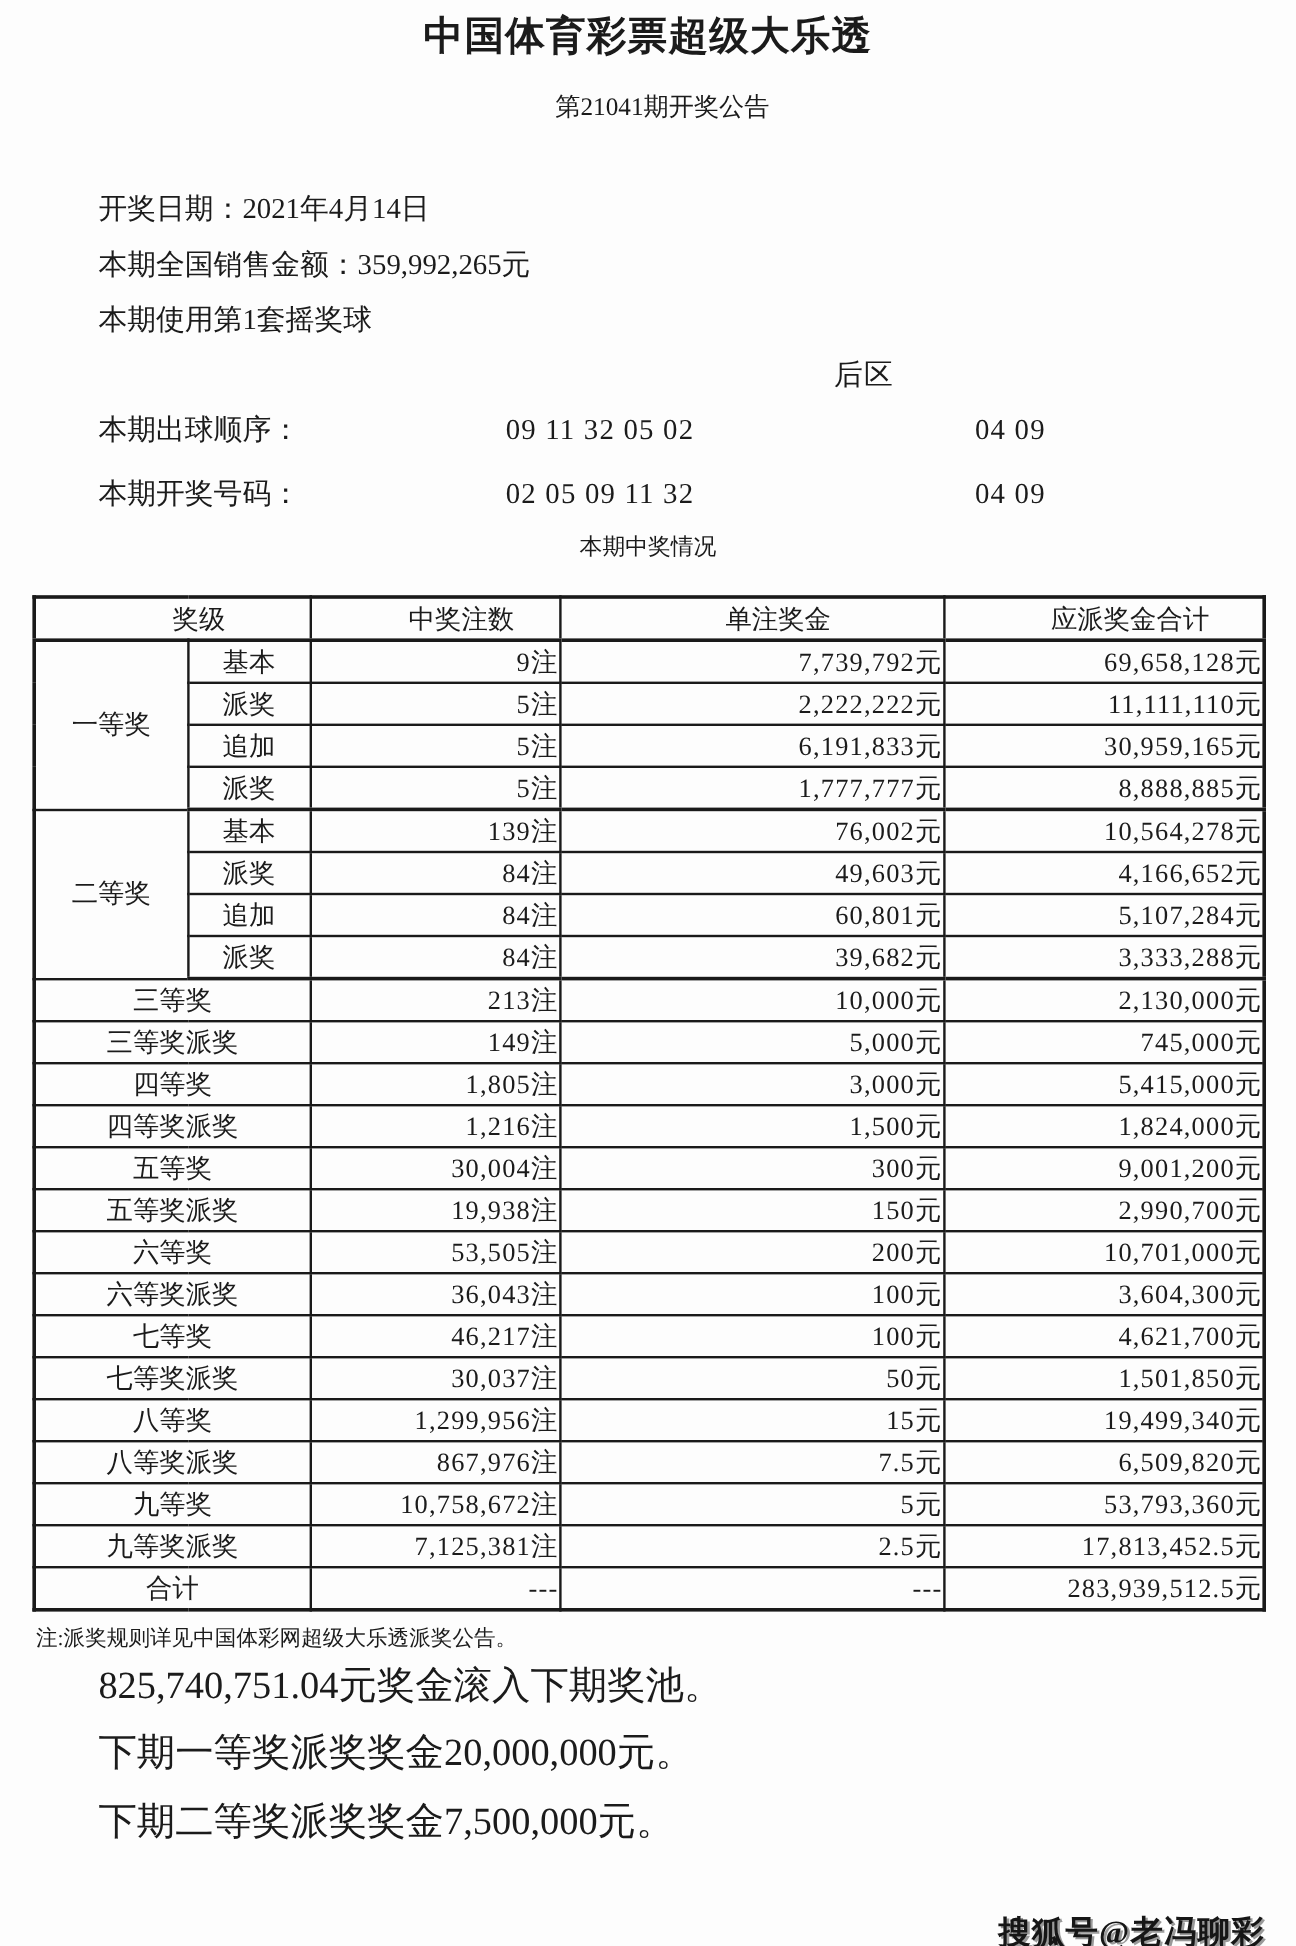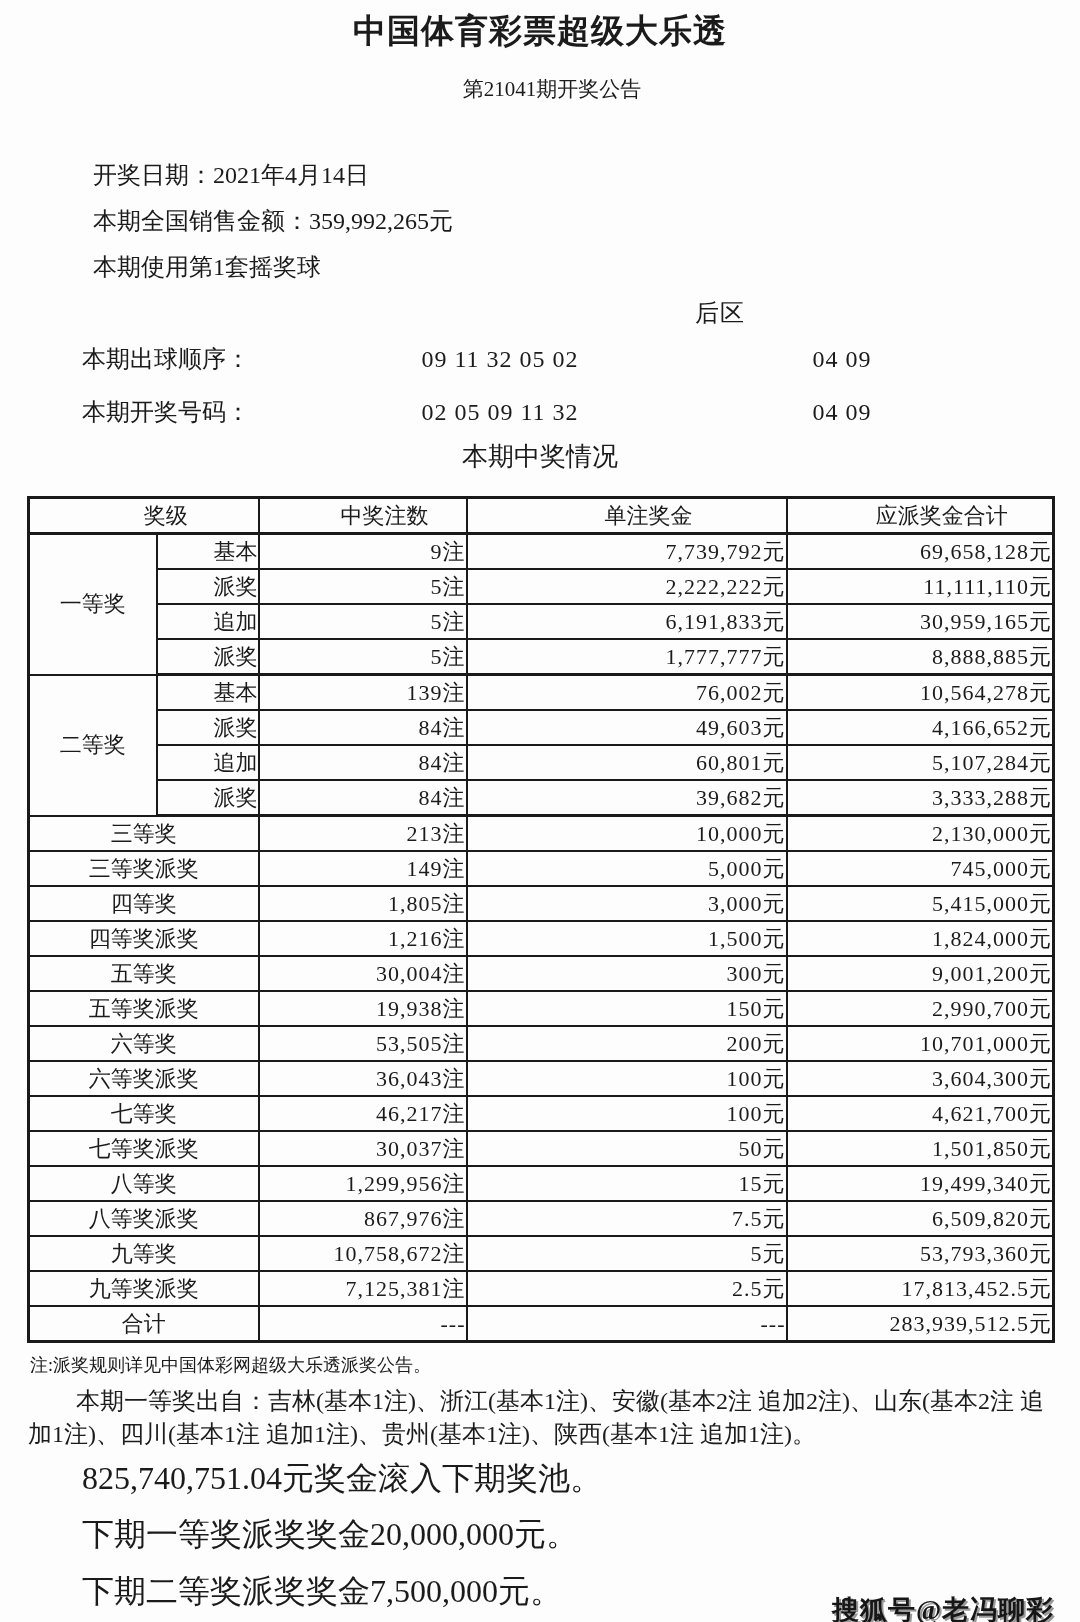--- a/index.html
+++ b/index.html
@@ -17,57 +17,57 @@
     font-size:33px;line-height:34px;
     text-align:center;font-weight:bold;
     letter-spacing:1px;
   }
   h2.subtitle{
     margin:28px 0 0 0;
     font-size:21px;line-height:26px;
     text-align:center;font-weight:normal;padding-left:24px;
   }
   .info{margin:58px 0 0 82px;}
-  .info p{margin:0 0 16px 11px;font-size:24px;line-height:30px;}
+  .info p{margin:0 0 16px 0;font-size:24px;line-height:30px;}
   .zones{margin-top:16px;}
   .zone-row{
     display:grid;
     grid-template-columns:240px 356px 84px 160px;
     margin-left:82px;
     font-size:24px;line-height:30px;
   }
   .zone-row.head{margin-bottom:16px;}
   .zone-row.order{margin-bottom:23px;}
   .z-label{text-align:left;}
   .z-front,.z-back{text-align:center;letter-spacing:1px;}
   .table-title{
     margin-top:15px;
     text-align:center;
-    font-size:26px;line-height:30px;
+    font-size:19px;line-height:30px;
   }
   table.prize{
     margin:24px 0 0 27px;
     border-collapse:collapse;
     table-layout:fixed;
     width:1025px;
     font-size:22px;
   }
   table.prize td,table.prize th{
     border:2px solid #1a1a1a;
     height:33px;
     padding:0;
     font-weight:normal;
     overflow:hidden;
     white-space:nowrap;
   }
   table.prize{border:3px solid #1a1a1a;}
   table.prize tr.head th{border-bottom:3px solid #1a1a1a;padding-left:44px;}
   table.prize tr.group-end td{border-bottom:3px solid #1a1a1a;}
   td.lvl,th.lvl{text-align:center;}
-  td.sub{text-align:right;}
+  td.sub{text-align:center;}
   td.num{text-align:right;padding-right:5px;letter-spacing:1px;}
   th.hdr{text-align:center;}
   p.note{
     margin:10px 0 0 30px;
     font-size:18px;line-height:24px;
   }
   p.para-indent{
     margin:8px 28px 0 28px;
     font-size:24px;line-height:33px;
     text-indent:2em;
@@ -280,20 +280,19 @@
       <td class="lvl" colspan="2">合计</td>
       <td class="num">---</td>
       <td class="num">---</td>
       <td class="num">283,939,512.5元</td>
     </tr>
   </tbody>
     </table>
 
   <p class="note">注:派奖规则详见中国体彩网超级大乐透派奖公告。</p>
 
-  <p class="para-indent">本期一等奖出自：吉林(基本1注)、浙江(基本1注)、安徽(基本2注 追加2注)、山东(基本2注 追加1注)、四川(基本1注 追加1注)、贵州(基本1注)、陕西(基本1注 追加1注)。</p>
   <p class="para rollover">825,740,751.04元奖金滚入下期奖池。</p>
   <p class="para next1">下期一等奖派奖奖金20,000,000元。</p>
   <p class="para next2">下期二等奖派奖奖金7,500,000元。</p>
 
   <div class="watermark">搜狐号@老冯聊彩</div>
 
 </div>
 
 </body></html>

